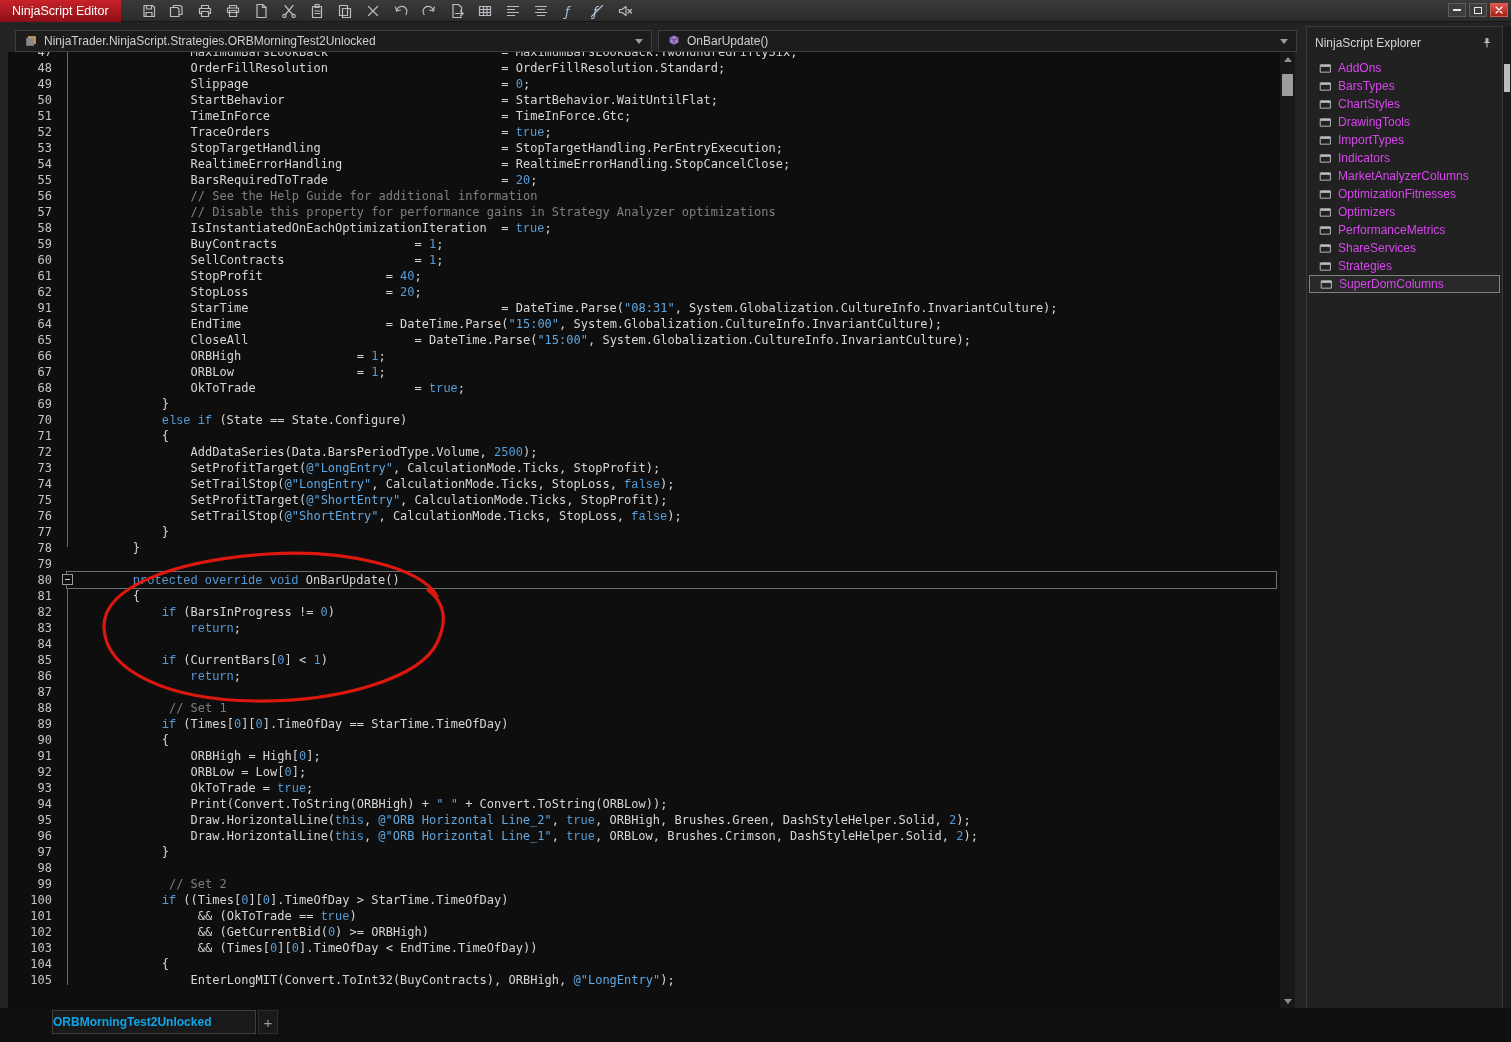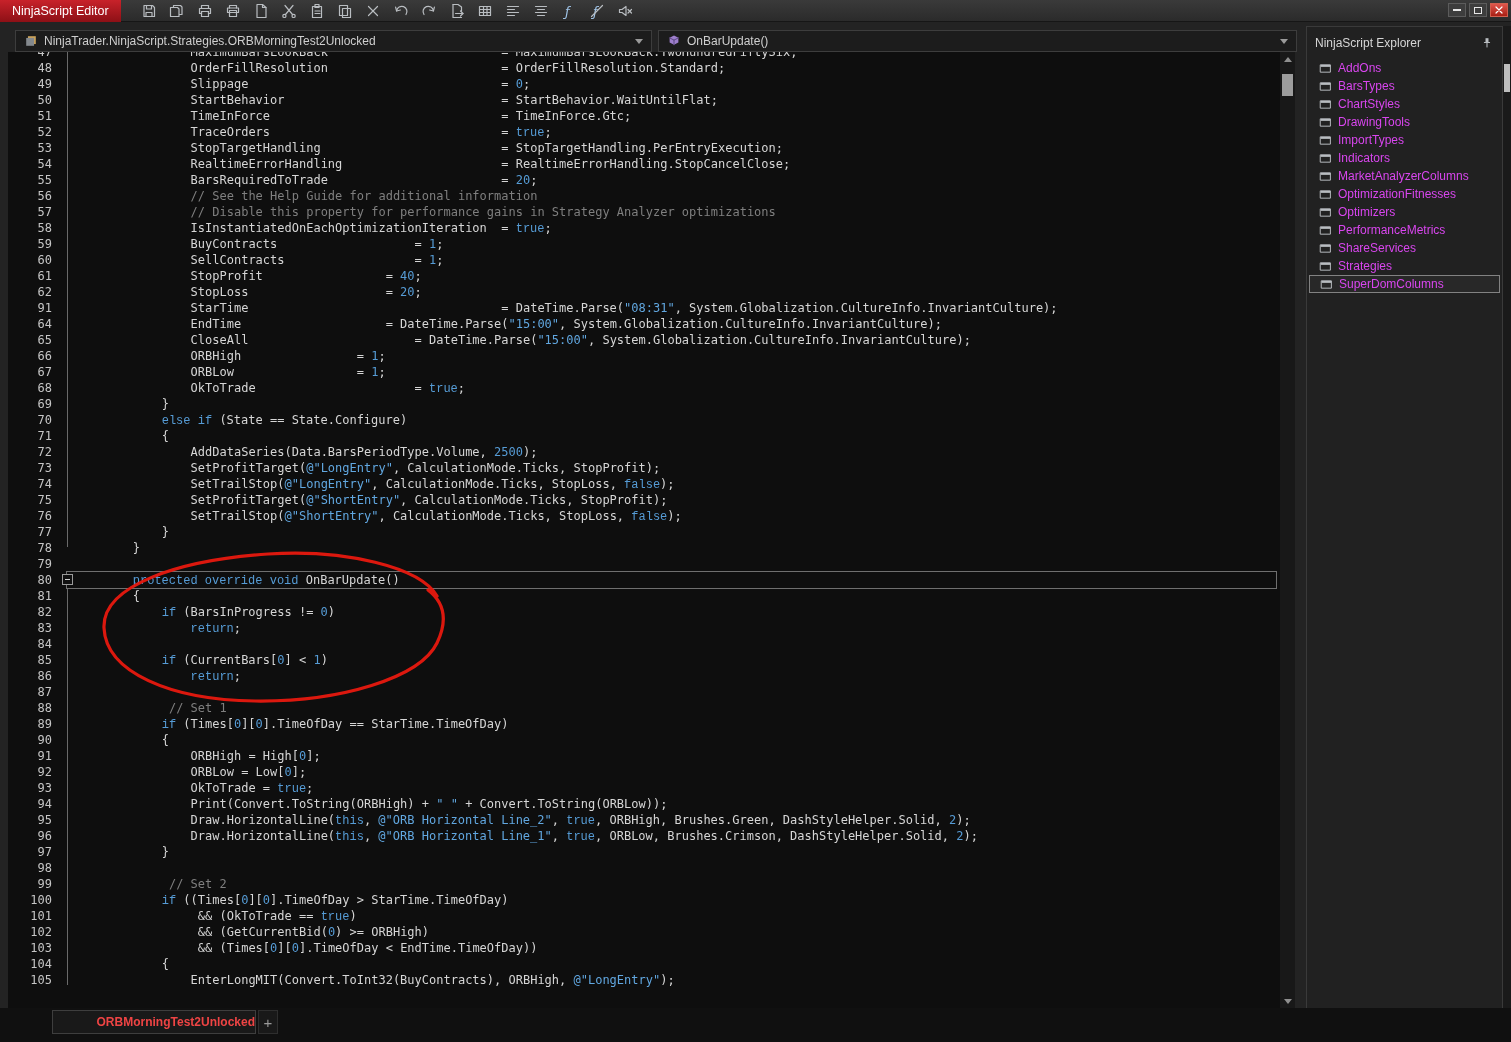--- a/index.html
+++ b/index.html
@@ -63,21 +63,21 @@
   .pin-btn { margin-left:auto; display:flex; }
   .exp-item { height:18px; display:flex; align-items:center; gap:6px; padding:0 4px 0 10px;
               font-size:12px; color:#d946ef; margin:0 2px; white-space:nowrap; }
   .exp-item.selected { border:1px solid #828282; background:#282828; }
   .exp-scroll { position:absolute; left:1503px; top:26px; width:8px; height:986px; background:#1a1a1a; }
   .exp-thumb { position:absolute; left:1px; top:38px; width:6px; height:28px; background:#bdbdbd; }
 
   
   .tabbar { position:absolute; left:0; top:1008px; width:1511px; height:34px; background:#101010; }
   .tab { position:absolute; left:52px; top:2px; width:204px; height:24px; display:flex; align-items:center;
-         justify-content:flex-end; background:#191919; border:1px solid #3e3e3e; color:#ef4444;
+         justify-content:flex-start; background:#191919; border:1px solid #3e3e3e; color:#0ea5e9;
          font-size:12px; font-weight:600; }
   .new-tab { position:absolute; left:258px; top:2px; width:20px; height:24px; display:flex; align-items:center;
              justify-content:center; color:#9a9a9a; font-size:15px; background:#191919; border:1px solid #2e2e2e; }
 
   
   .annotation { position:absolute; left:0; top:0; width:1511px; height:1042px; pointer-events:none; }
 </style>
 </head>
 <body>
 

